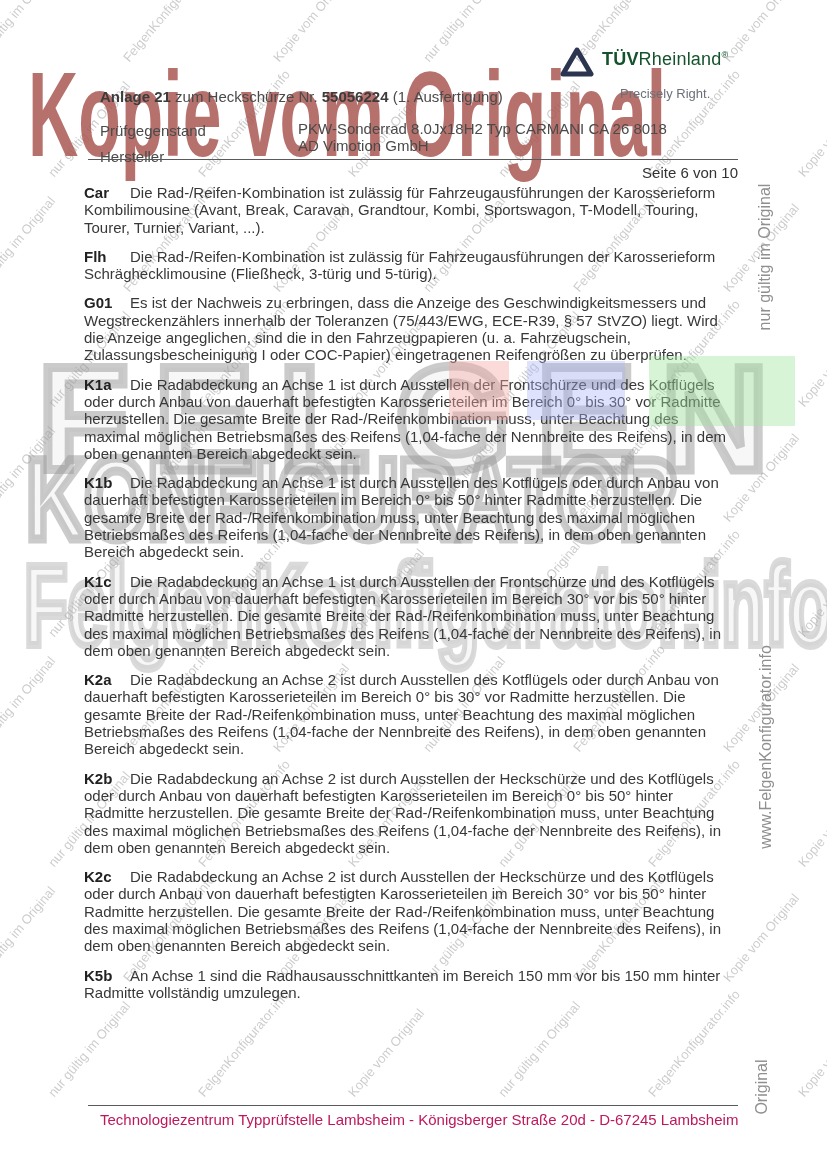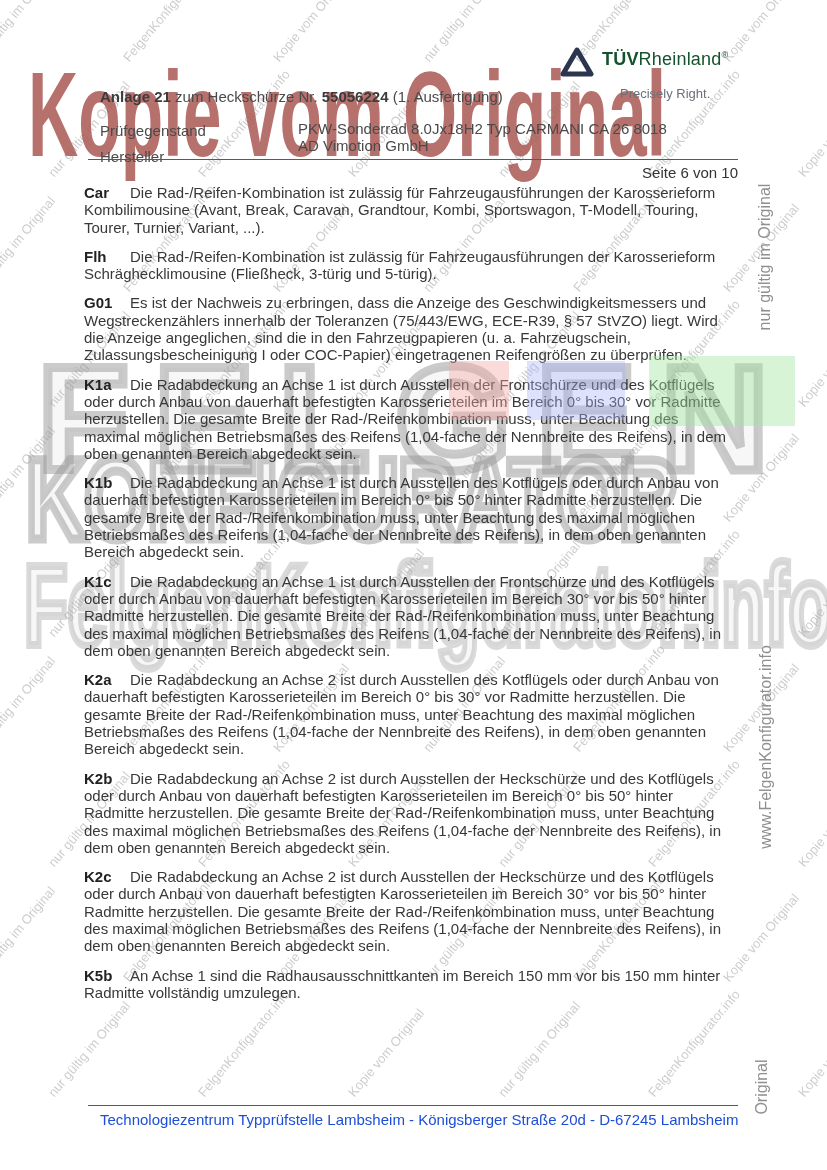--- a/index.html
+++ b/index.html
@@ -66,21 +66,21 @@
 
   .rule{position:absolute;left:88px;width:650px;border-top:1px solid #5a5a5a;height:0;}
   #rule-top{top:159px;}
   #rule-bottom{top:1105px;}
   #page-indicator{position:absolute;left:85px;top:164px;width:653px;text-align:right;font-size:15px;color:#333;}
 
   #paras{position:absolute;left:84px;top:184px;width:643px;}
   .para{margin:0 0 12px 0;font-size:15px;line-height:17.3px;color:#383838;}
   .pcode{display:inline-block;min-width:46px;font-weight:bold;color:#222;}
 
-  #footer-address{position:absolute;left:100px;top:1111px;font-size:15px;color:#1d4ed8;}
+  #footer-address{position:absolute;left:100px;top:1111px;font-size:15px;color:#be185d;}
 </style>
 </head>
 <body>
 
 <div id="tile-layer">
     <span class="wm-tile" style="left: -30px; top: 55px;">nur gültig im Original</span>
     <span class="wm-tile" style="left: 120px; top: 55px;">FelgenKonfigurator.info</span>
     <span class="wm-tile" style="left: 270px; top: 55px;">Kopie vom Original</span>
     <span class="wm-tile" style="left: 420px; top: 55px;">nur gültig im Original</span>
     <span class="wm-tile" style="left: 570px; top: 55px;">FelgenKonfigurator.info</span>

